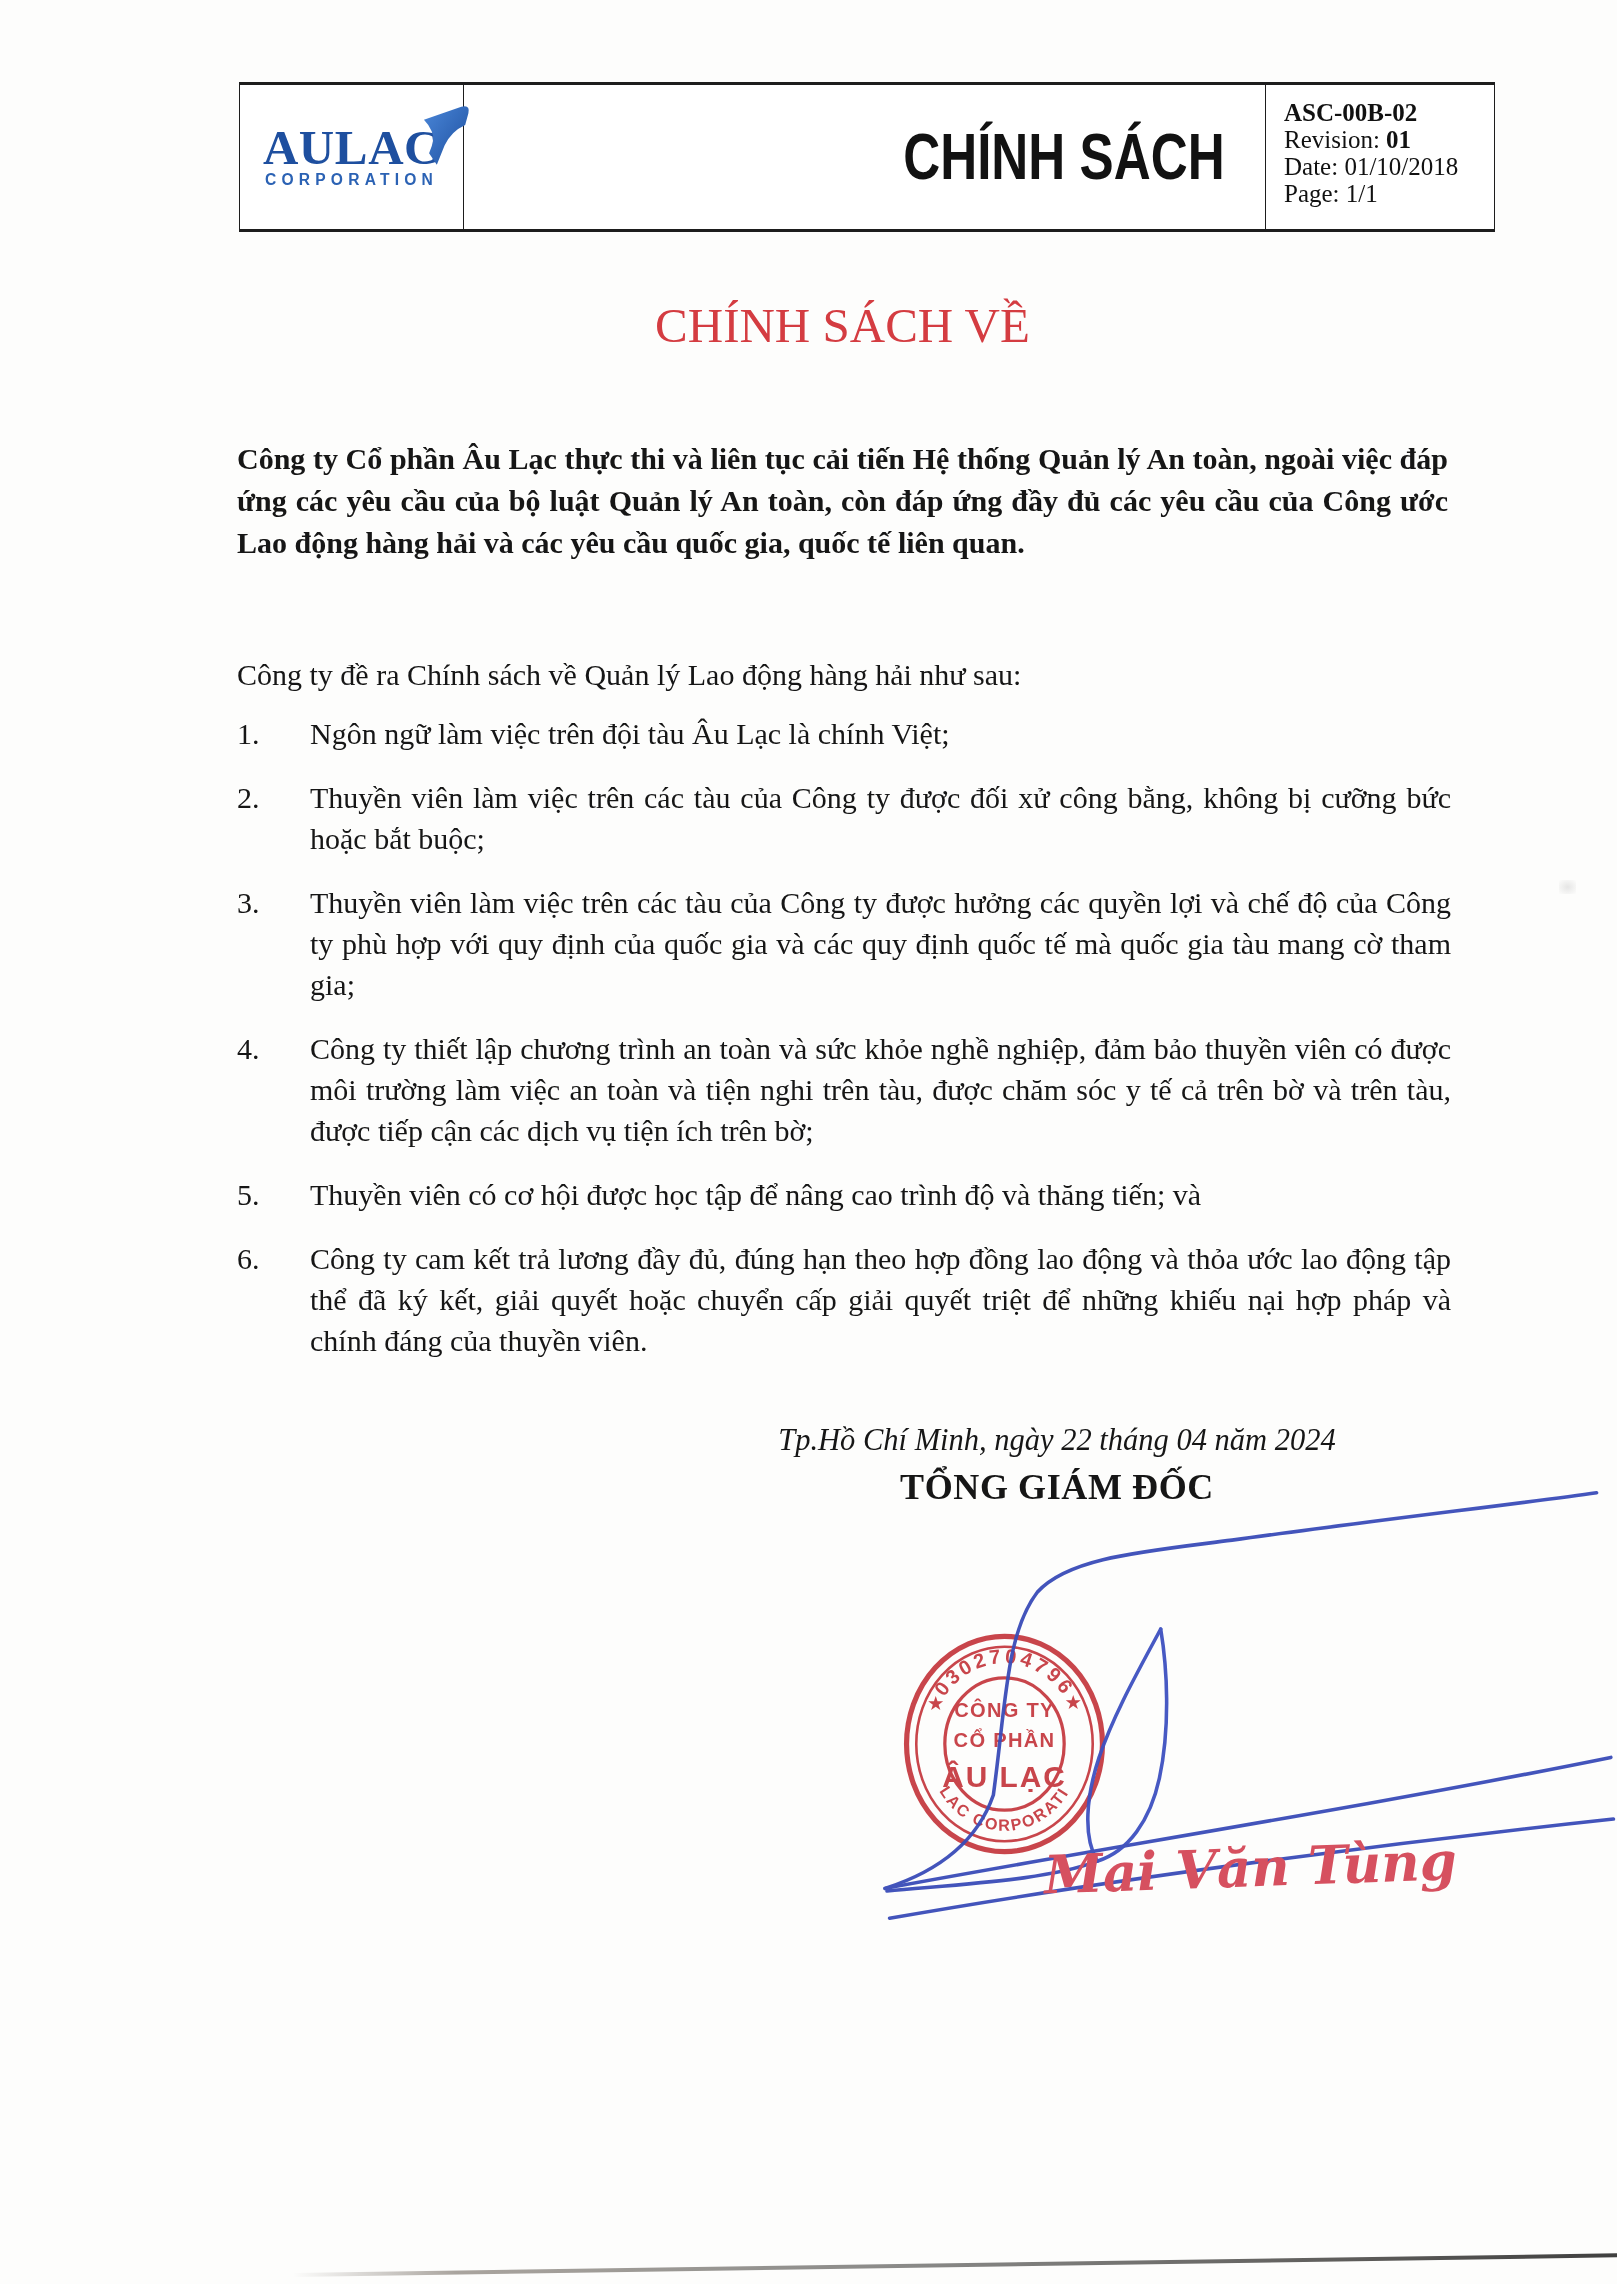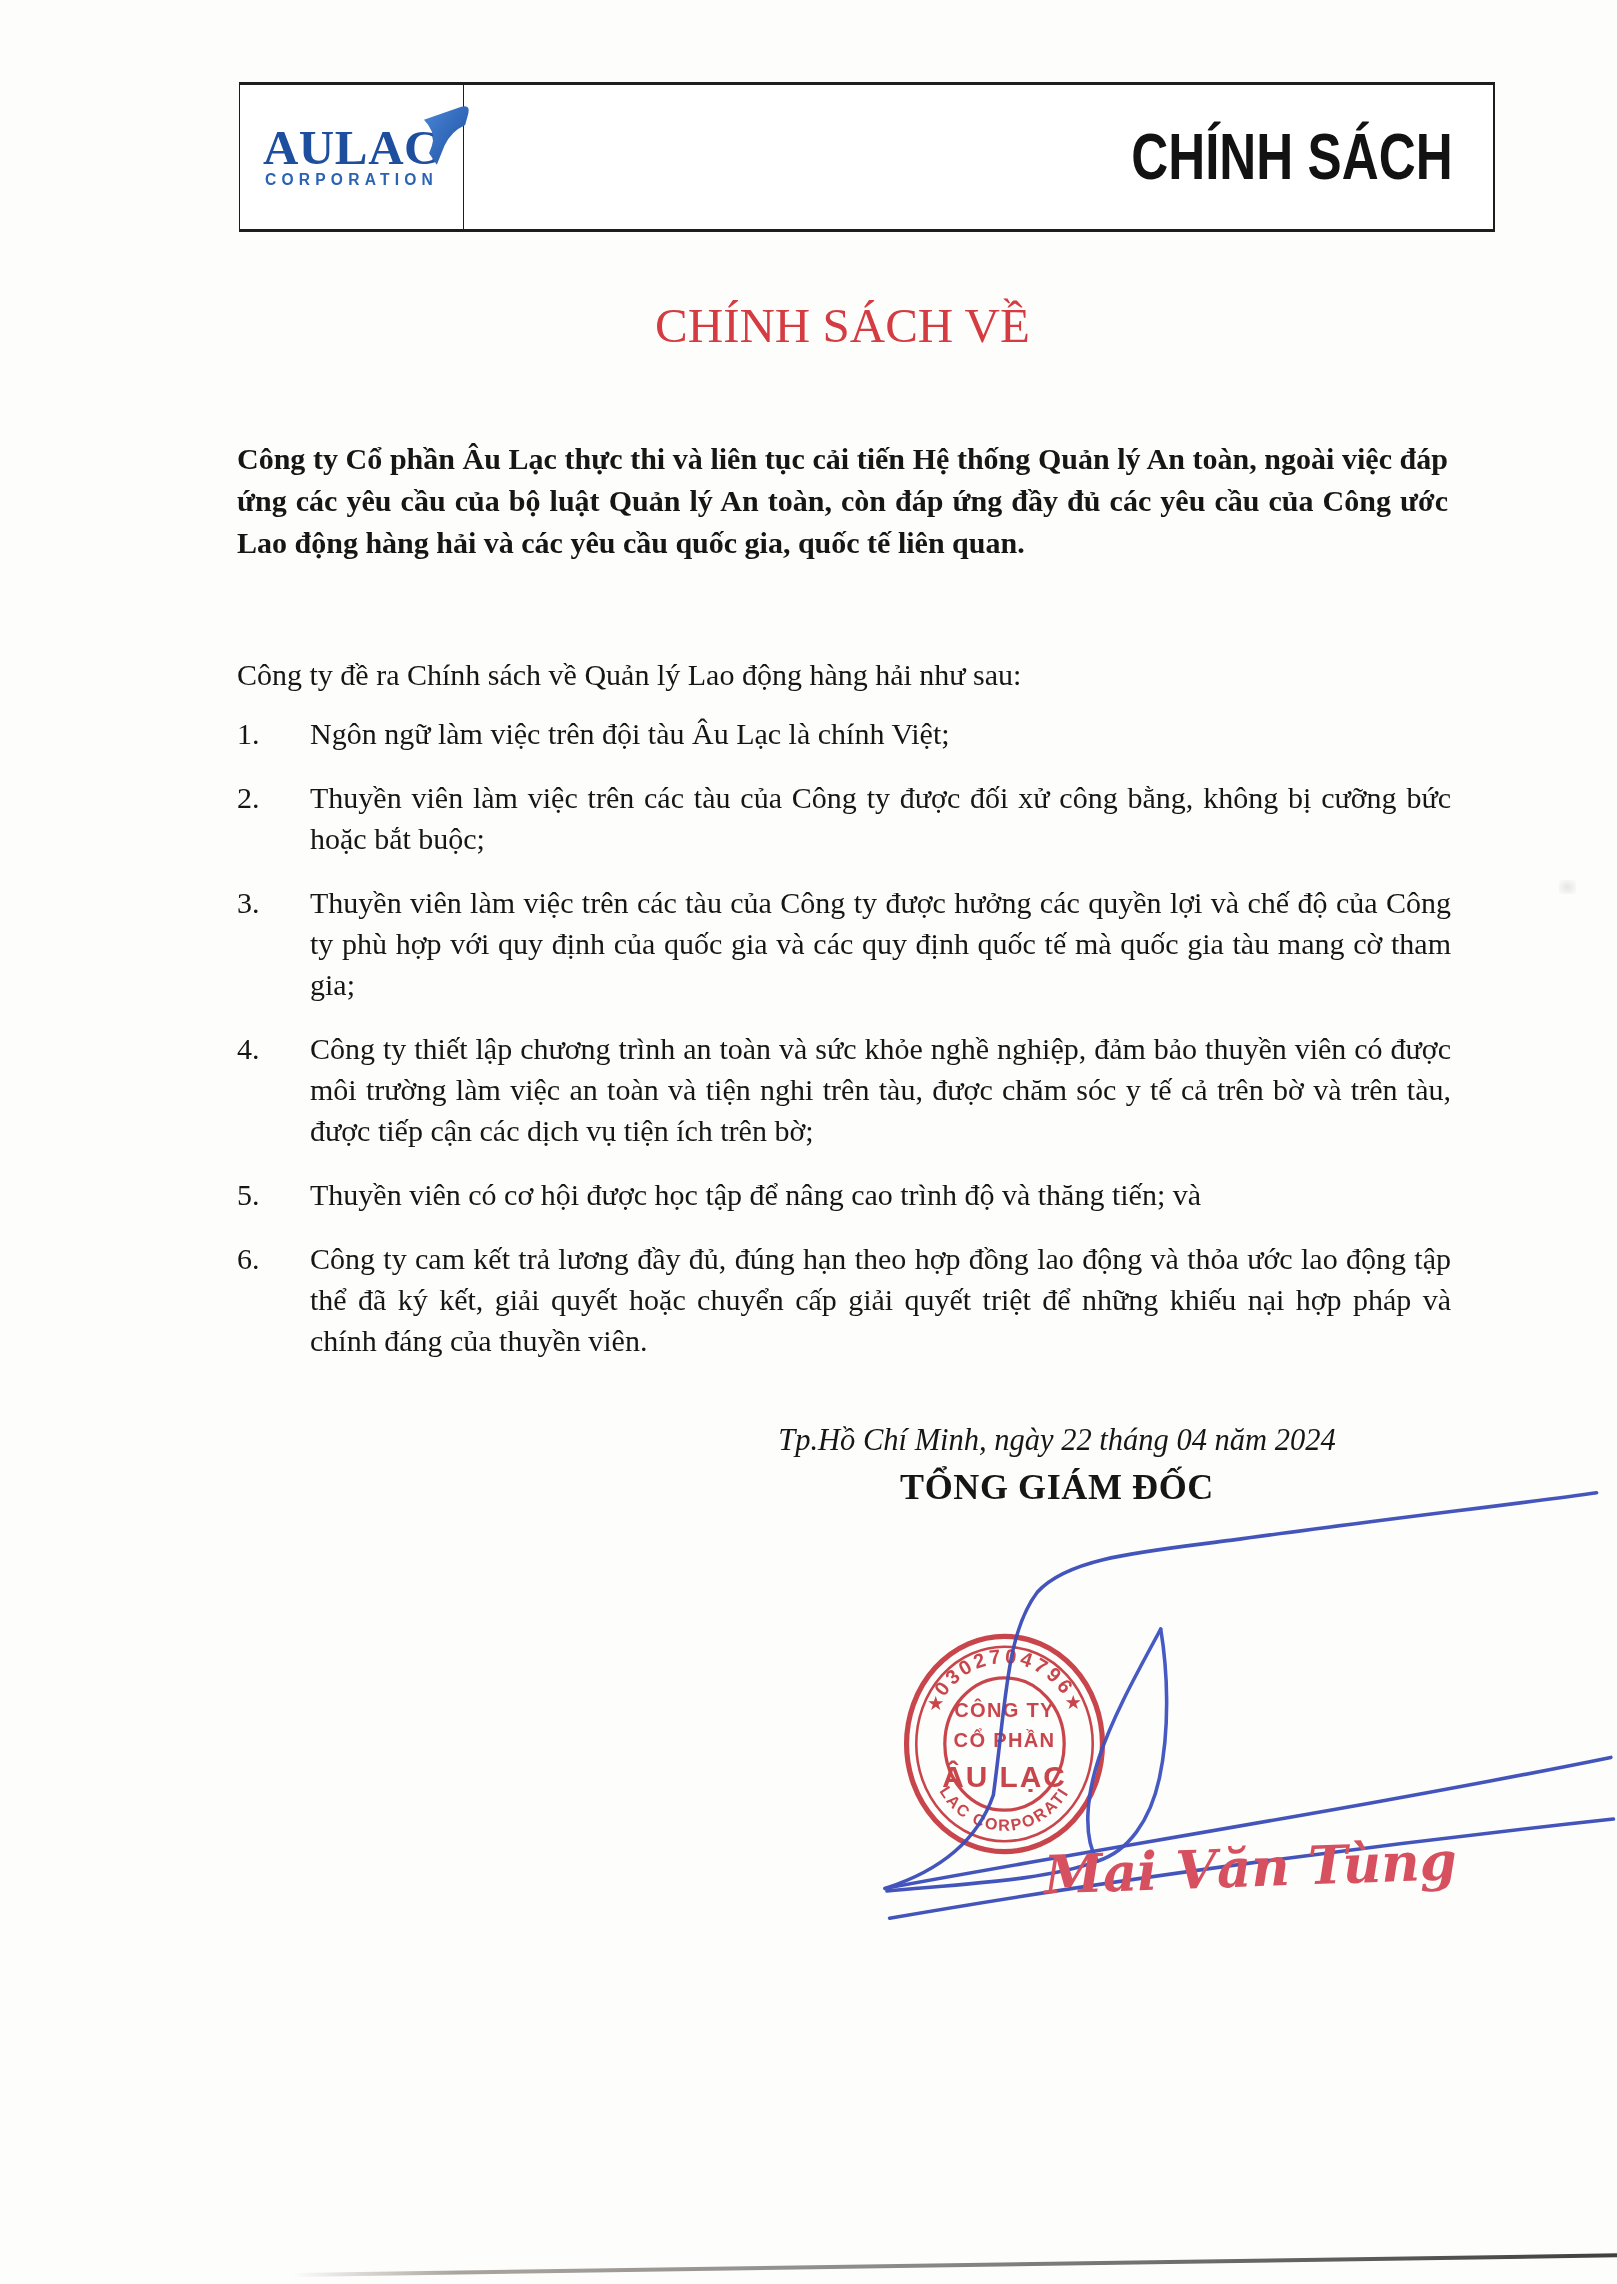--- a/index.html
+++ b/index.html
@@ -85,20 +85,26 @@
             </defs>
             <path d="M4 26 L62 6 Q76 2 73 16 L68 34 Q46 44 36 66 L24 96 L12 78 Q22 56 16 44 Q12 34 4 26 Z" fill="url(#swg)"></path>
           </svg>
         </span>
         <div class="logo-sub">CORPORATION</div>
       </div>
     </div>
     <div class="cell title-cell">
       <span class="doc-type">CHÍNH SÁCH</span>
     </div>
+    <div class="cell info-cell">
+      <div class="b">ASC-00B-02</div>
+      <div><span>Revision:</span> <span class="b">01</span></div>
+      <div><span>Date:</span> <span>01/10/2018</span></div>
+      <div><span>Page:</span> <span>1/1</span></div>
+    </div>
   </div>
 
   <div class="main-title">
     <div>CHÍNH SÁCH VỀ</div>
   </div>
 
   <div class="body-block bold" style="top:438px;">Công ty Cổ phần Âu Lạc thực thi và liên tục cải tiến Hệ thống Quản lý An toàn, ngoài việc đáp ứng các yêu cầu của bộ luật Quản lý An toàn, còn đáp ứng đầy đủ các yêu cầu của Công ước Lao động hàng hải và các yêu cầu quốc gia, quốc tế liên quan.</div>
   <div class="body-block" style="top:654px;">Công ty đề ra Chính sách về Quản lý Lao động hàng hải như sau:</div>
 
   <div class="policy-list">

